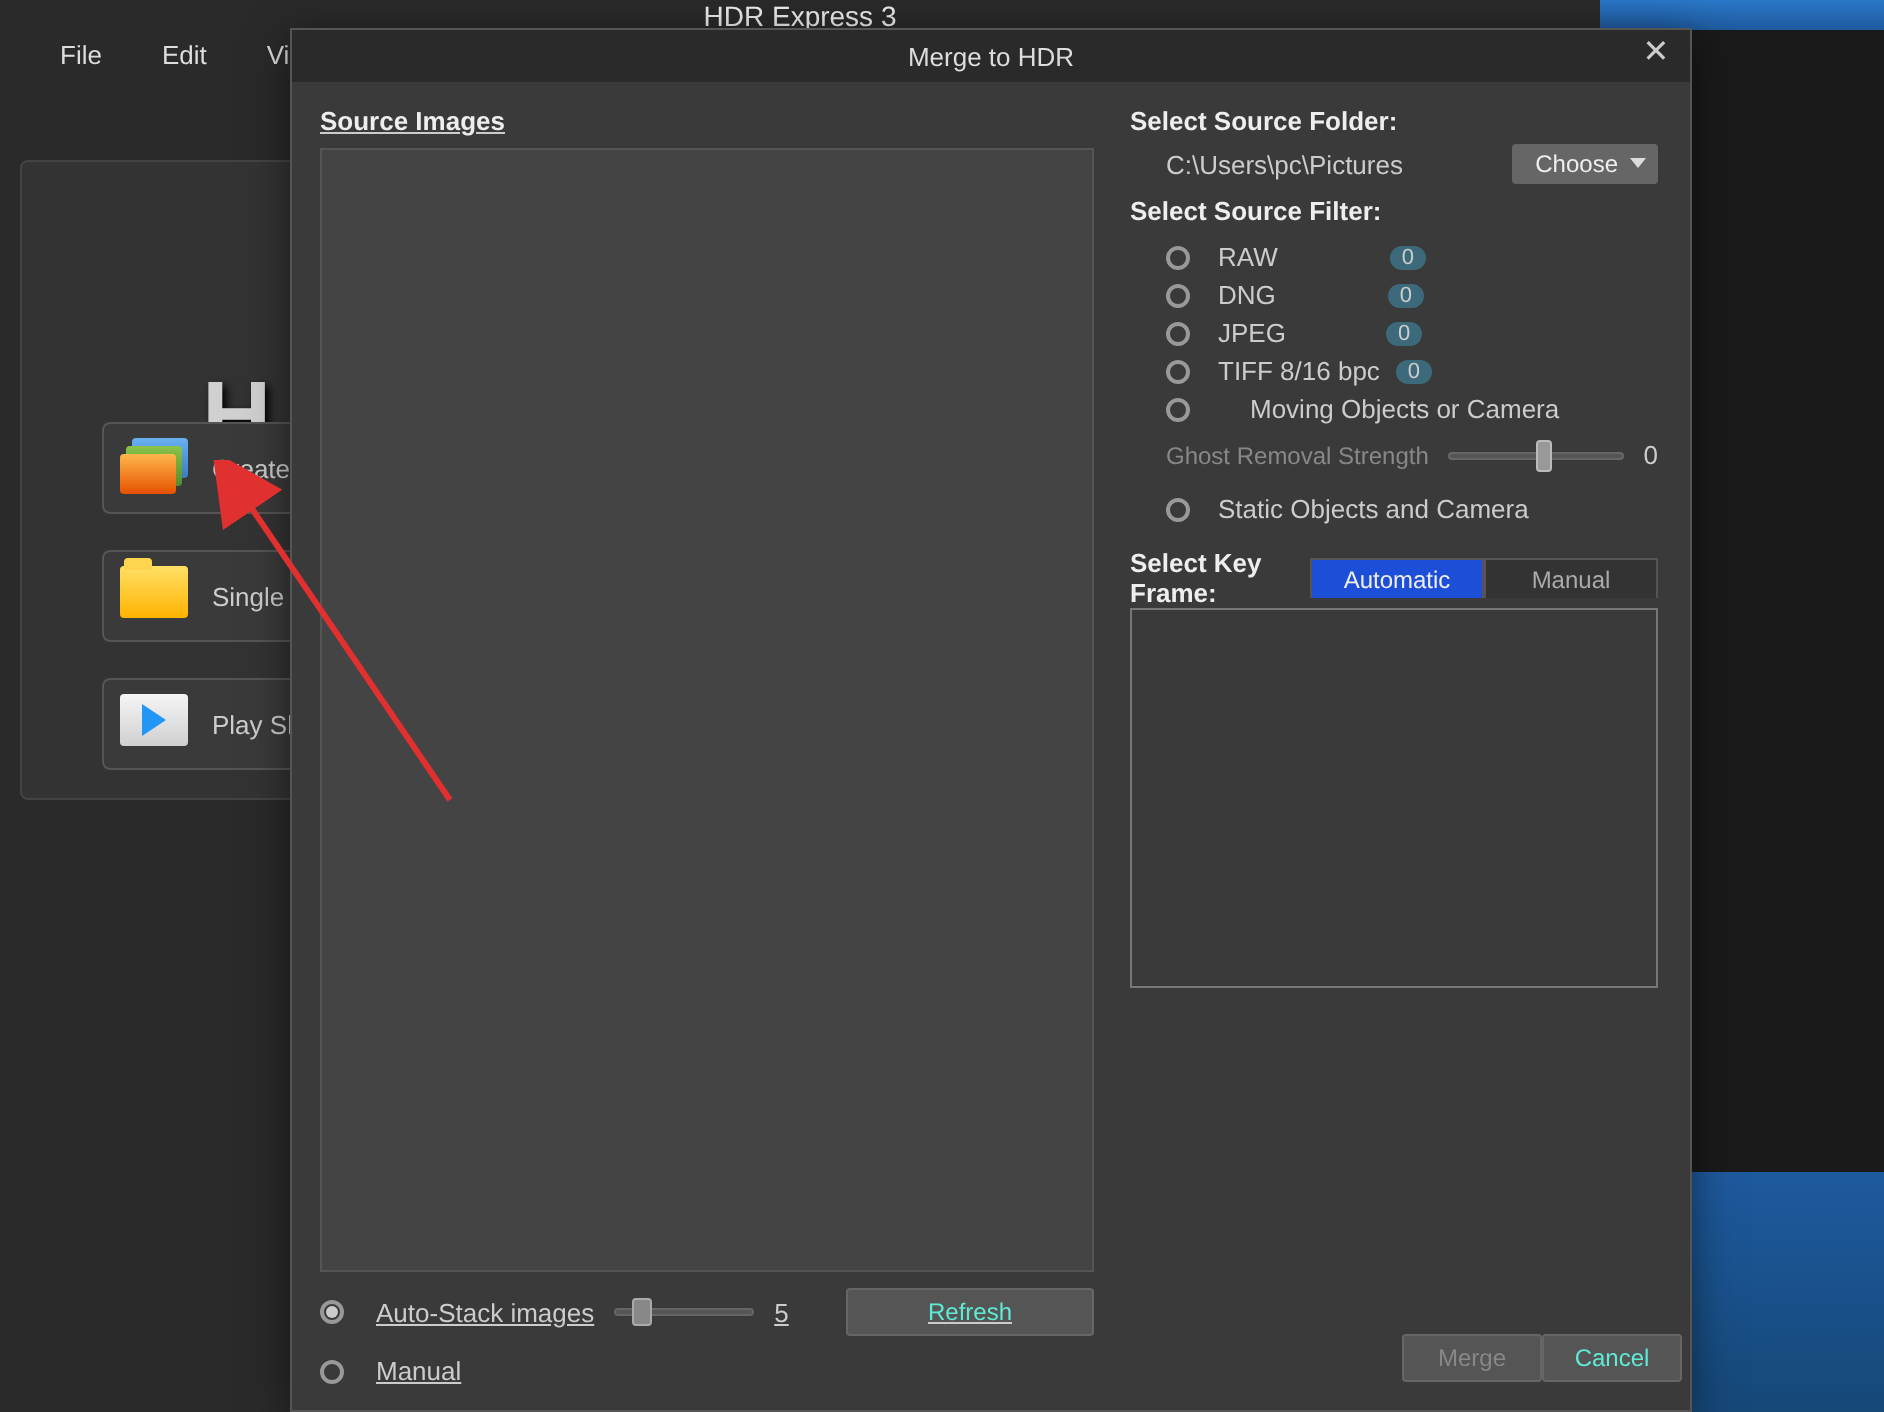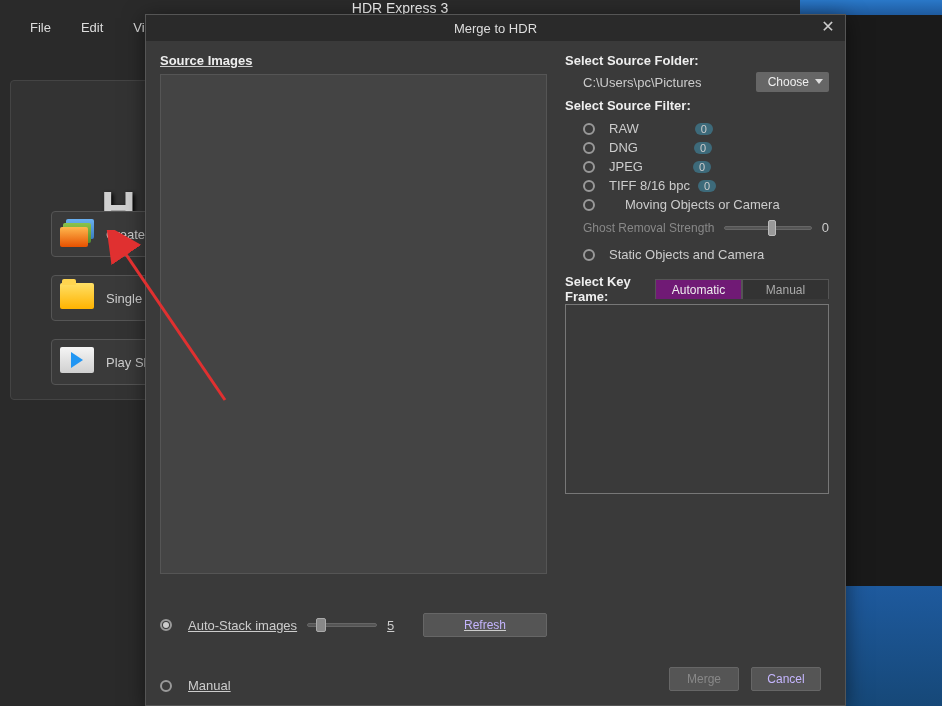--- a/index.html
+++ b/index.html
@@ -27,50 +27,50 @@
 
 .dialog { position: absolute; top: 14px; left: 145px; width: 701px; height: 692px; background: #3a3a3a; border: 1px solid #555; box-shadow: 0 4px 20px rgba(0,0,0,0.5); }
 .dialog-titlebar { height: 26px; background: #2a2a2a; display:flex; align-items:center; justify-content:center; color:#ddd; font-size:13px; position:relative; }
 .dialog-close { position:absolute; right:8px; top:4px; width:18px; height:18px; cursor:pointer; color:#ccc; font-size:16px; text-align:center; line-height:16px; }
 .dialog-body { display:flex; height:calc(100% - 26px); }
 
 .left-pane { width: 415px; padding: 12px 14px; display:flex; flex-direction:column;text-decoration:underline; }
 .label-head { font-weight:bold; color:#eee; margin-bottom:6px; }
 .source-box { flex:1; background:#444; border:1px solid #555; margin-bottom:8px; }
 
-.left-bottom { display:flex; align-items:center; gap:10px; margin-bottom:10px;margin-top:31px; }
+.left-bottom { display:flex; align-items:center; gap:10px; margin-bottom:10px; }
 .radio { width:12px; height:12px; border-radius:50%; border:2px solid #999; display:inline-block; vertical-align:middle; margin-right:6px; position:relative; }
 .radio.selected::after { content:''; position:absolute; width:6px; height:6px; background:#ccc; border-radius:50%; top:1px; left:1px; }
 .slider-track { height:4px; background:#555; border:1px solid #666; border-radius:2px; position:relative; width:70px; display:inline-block; vertical-align:middle; }
 .slider-thumb { position:absolute; width:10px; height:14px; background:#888; border:1px solid #aaa; border-radius:2px; top:-6px; }
 
-.btn { height:24px; background:#555; border:1px solid #666; color:#c4b5fd; font-size:12px; display:flex; align-items:center; justify-content:center; cursor:pointer; border-radius:2px; }
+.btn { height:24px; background:#555; border:1px solid #666; color:#5eead4; font-size:12px; display:flex; align-items:center; justify-content:center; cursor:pointer; border-radius:2px; }
 .btn.disabled { color:#888; cursor:default; }
 
 .right-pane { flex:1; padding: 12px 16px 12px 4px; display:flex; flex-direction:column; }
 .field-row { display:flex; align-items:center; margin-bottom:4px; }
 .choose-btn { height:20px; background:#666; color:#eee; font-size:12px; padding:0 20px 0 12px; border-radius:2px; position:relative; cursor:pointer; display:flex; align-items:center; }
 .choose-btn::after { content:''; position:absolute; right:6px; top:7px; width:0; height:0; border-left:4px solid transparent; border-right:4px solid transparent; border-top:5px solid #ddd; }
 .filter-row { display:flex; align-items:center; margin:2px 0 2px 18px; gap:8px; }
 .count-badge { background:#3d6a7a; color:#ccc; font-size:11px; padding:0 6px; border-radius:8px; min-width:16px; text-align:center; }
 
 .section-head { font-weight:bold; color:#eee; margin-top:10px; margin-bottom:6px; }
 .ghost-slider-row { display:flex; align-items:center; gap:10px; margin:6px 0 10px 18px; }
 .ghost-label { color:#888; font-size:12px; line-height:14px; }
 .ghost-slider-track { flex:1; height:4px; background:#555; border:1px solid #666; border-radius:2px; position:relative; }
 .ghost-slider-thumb { position:absolute; width:8px; height:16px; background:#999; border:1px solid #bbb; border-radius:2px; top:-7px; }
 
 .keyframe-row { display:flex; align-items:center; margin-top:10px; }
 .tabs { display:flex; margin-left:auto; }
 .tab { width:87px; height:20px; display:flex; align-items:center; justify-content:center; font-size:12px; cursor:pointer; border:1px solid #555; border-bottom:none; }
-.tab.active { background:#701a75; color:#eee; }
+.tab.active { background:#1d4ed8; color:#eee; }
 .tab.inactive { background:#333; color:#aaa; }
 .keyframe-box { border:1px solid #777; height:190px; background:#3a3a3a; }
 
-.dialog-footer { position:absolute; bottom:14px; right:24px; display:flex; gap:12px; }
+.dialog-footer { position:absolute; bottom:14px; right:4px; display:flex; }
 .dialog-footer .btn { width:70px; }
 
 
 .arrow-svg { position:absolute; top:230px; left:105px; pointer-events:none; }
 
 
 .desktop-strip-right { position:absolute; top:0; right:0; width:142px; height:15px; background: linear-gradient(#2a78c8,#1e5a9e); }
 .desktop-strip-bottom { position:absolute; bottom:0; left:0; width:942px; height:120px; background: linear-gradient(#1e5a9e,#164878); z-index:-1; }
 </style>
 </head>

